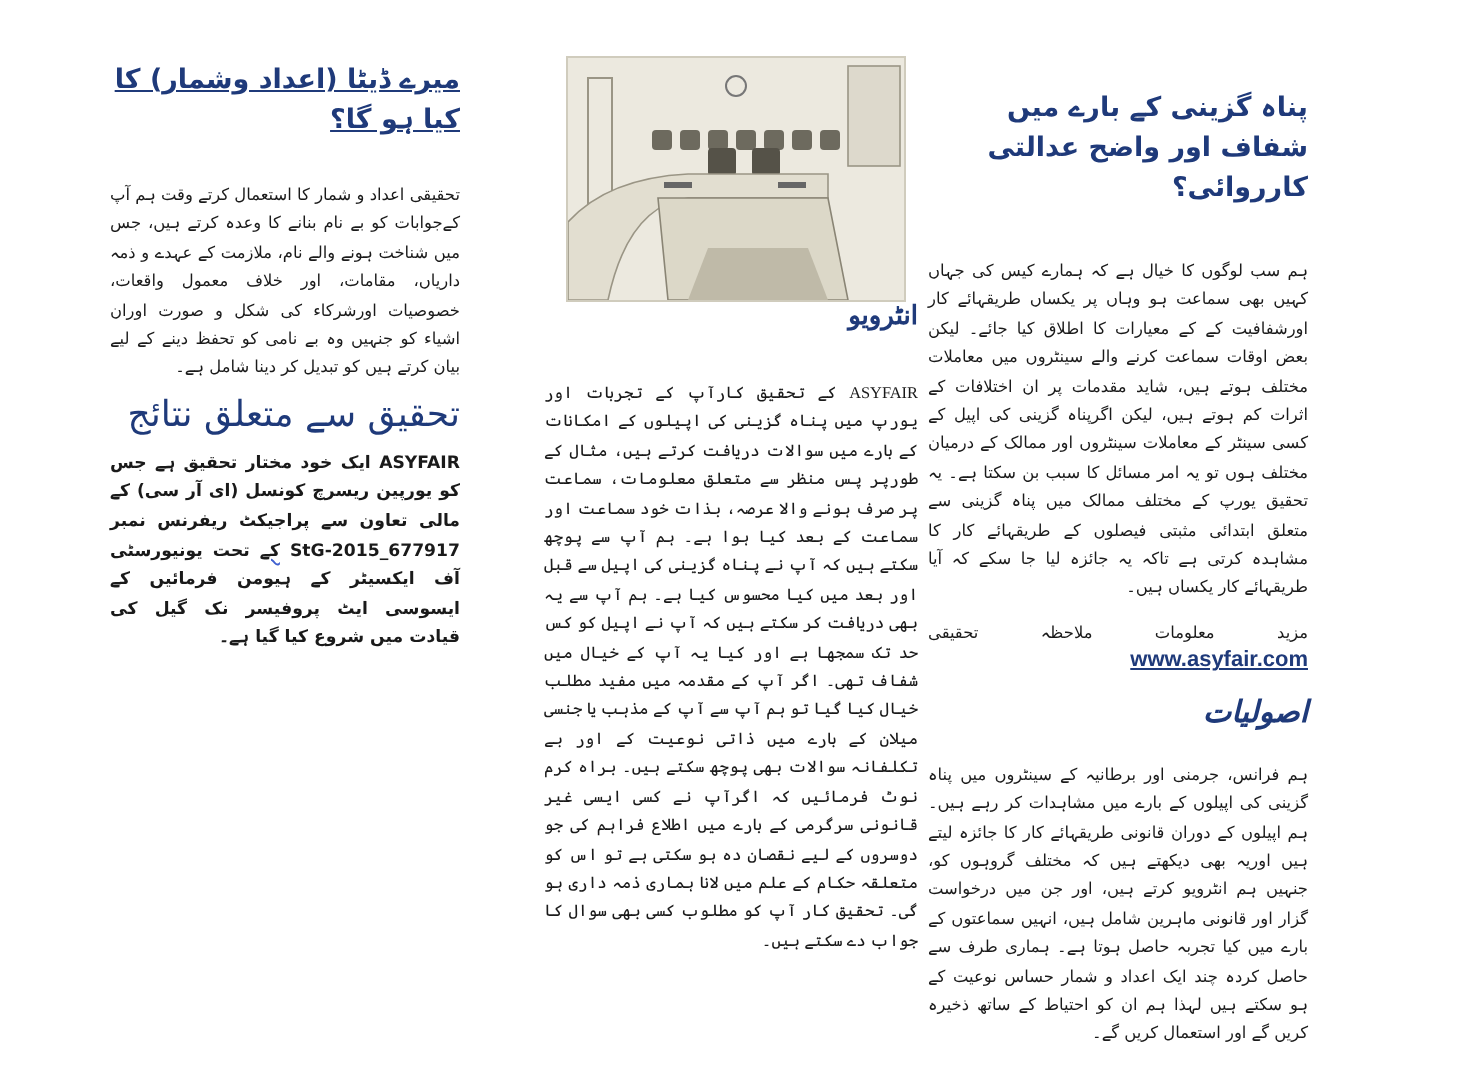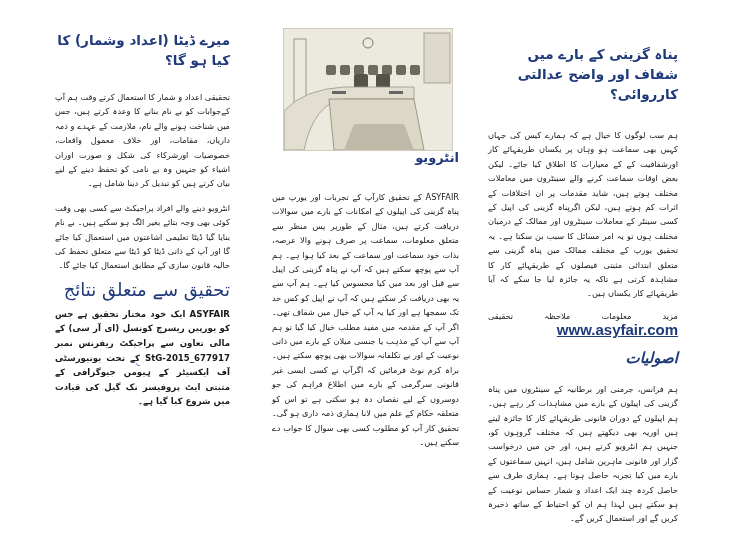--- a/index.html
+++ b/index.html
@@ -1,39 +1,38 @@
 <!DOCTYPE html>
 <html><head>
 <meta charset="utf-8">
 <style>
   html, body { margin:0; padding:0; background:#ffffff; }
   body { width:733px; height:536px; position:relative; overflow:hidden;
          font-family:"DejaVu Sans", sans-serif; color:#1a1a1a; }
   .col { position:absolute; direction:rtl; text-align:justify; }
   #col-left { left:55px; top:22px; width:175px; }
-  #col-mid { left:272px; top:22px; width:187px; }
-  #col-right { left:488px; top:22px; width:190px; }
+  #col-mid { left:272px; top:22px; width:187px;font-family:Liberation Serif, serif; }
+  #col-right { left:464px; top:22px; width:190px; }
   .h-main { color:#1f3a7a; font-weight:bold; font-size:13.5px; line-height:20px; margin:0; text-align:right; }
   .h-sub { color:#1f3a7a; font-weight:normal; font-size:18px; line-height:18px; margin:0; text-align:right; }
   .p { font-size:8.2px; line-height:14.4px; margin:0; }
   .p-bold { font-size:8.6px; line-height:14.6px; margin:0; font-weight:bold; }
-  .link { color:#1f3a7a; font-weight:bold; text-decoration:underline; direction:ltr; unicode-bidi:embed; font-family:"Liberation Sans", sans-serif; font-size:15px; }
+  .link { color:#1f3a7a; font-weight:bold; text-decoration:underline; direction:ltr; unicode-bidi:embed; font-family:"Liberation Sans", sans-serif; font-size:11px; }
   .squiggle { text-decoration:underline wavy #4060d0; }
   .image-box { position:absolute; left:283px; top:28px; width:168px; height:121px;
                background:linear-gradient(#f3f1ea,#e7e3d6); border:1px solid #d0ccbd; overflow:hidden; }
 </style>
 </head>
 <body>
 
 <div class="col" id="col-left">
-  <h2 class="h-main" style="margin-top:8px;">میرے ڈیٹا (اعداد وشمار) کا کیا ہو گا؟</h2>
+  <h2 class="h-main" style="margin-top:8px;text-decoration:underline;">میرے ڈیٹا (اعداد وشمار) کا کیا ہو گا؟</h2>
   <p class="p" style="margin-top:20px;">تحقیقی اعداد و شمار کا استعمال کرتے وقت ہم آپ کےجوابات کو بے نام بنانے کا وعدہ کرتے ہیں، جس میں شناخت ہونے والے نام، ملازمت کے عہدے و ذمہ داریاں، مقامات، اور خلاف معمول واقعات، خصوصیات اورشرکاء کی شکل و صورت اوران اشیاء کو جنہیں وہ بے نامی کو تحفظ دینے کے لیے بیان کرتے ہیں کو تبدیل کر دینا شامل ہے۔</p>
-  <p class="p" style="margin-top:10px;">انٹرویو دینے والے افراد پراجیکٹ سے کسی بھی وقت کوئی بھی وجہ بتائے بغیر الگ ہو سکتے ہیں۔ بے نام بنایا گیا ڈیٹا تعلیمی اشاعتوں میں استعمال کیا جائے گا اور آپ کے ذاتی ڈیٹا کو ڈیٹا سے متعلق تحفظ کی حالیہ قانون سازی کے مطابق استعمال کیا جائے گا۔</p>
   <h3 class="h-sub" style="margin-top:8px;">تحقیق سے متعلق نتائج</h3>
-  <p class="p-bold" style="margin-top:8px;"><span>ASYFAIR ایک خود مختار تحقیق ہے جس کو یورپین ریسرچ کونسل (ای آر سی) کے مالی تعاون سے پراجیکٹ ریفرنس نمبر StG-2015_677917</span> <span class="squiggle">کے</span> <span>تحت یونیورسٹی آف ایکسیٹر کے ہیومن جیوگرافی کے مثبتی ایٹ پروفیسر نک گیل کی قیادت میں شروع کیا گیا ہے۔</span></p>
+  <p class="p-bold" style="margin-top:8px;"><span>ASYFAIR ایک خود مختار تحقیق ہے جس کو یورپین ریسرچ کونسل (ای آر سی) کے مالی تعاون سے پراجیکٹ ریفرنس نمبر StG-2015_677917</span> <span class="squiggle">کے</span> <span>تحت یونیورسٹی آف ایکسیٹر کے ہیومن فرمائیں کے ایسوسی ایٹ پروفیسر نک گیل کی قیادت میں شروع کیا گیا ہے۔</span></p>
 </div>
 
 <div class="image-box">
   <svg width="168" height="121" viewBox="0 0 168 121">
     <rect x="0" y="0" width="168" height="121" fill="#ece9df"></rect>
     <rect x="10" y="10" width="12" height="80" fill="none" stroke="#9a9585" stroke-width="1"></rect>
     <rect x="140" y="4" width="26" height="50" fill="#ddd9cc" stroke="#9a9585" stroke-width="0.8"></rect>
     <circle cx="84" cy="14" r="5" fill="none" stroke="#777" stroke-width="1"></circle>
     <g fill="#6d6a5e">
       <rect x="42" y="36" width="10" height="10" rx="2"></rect>

